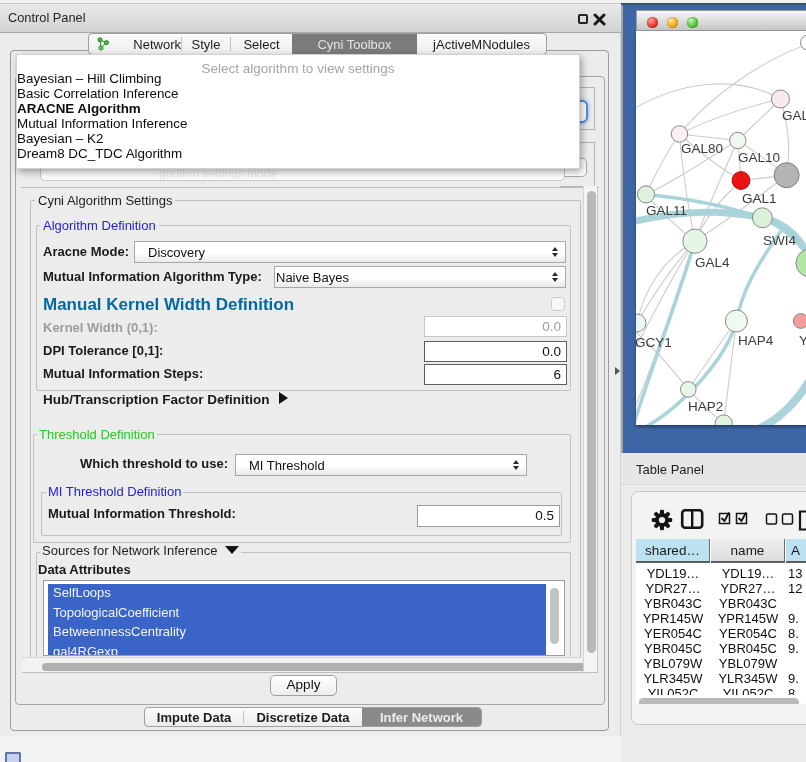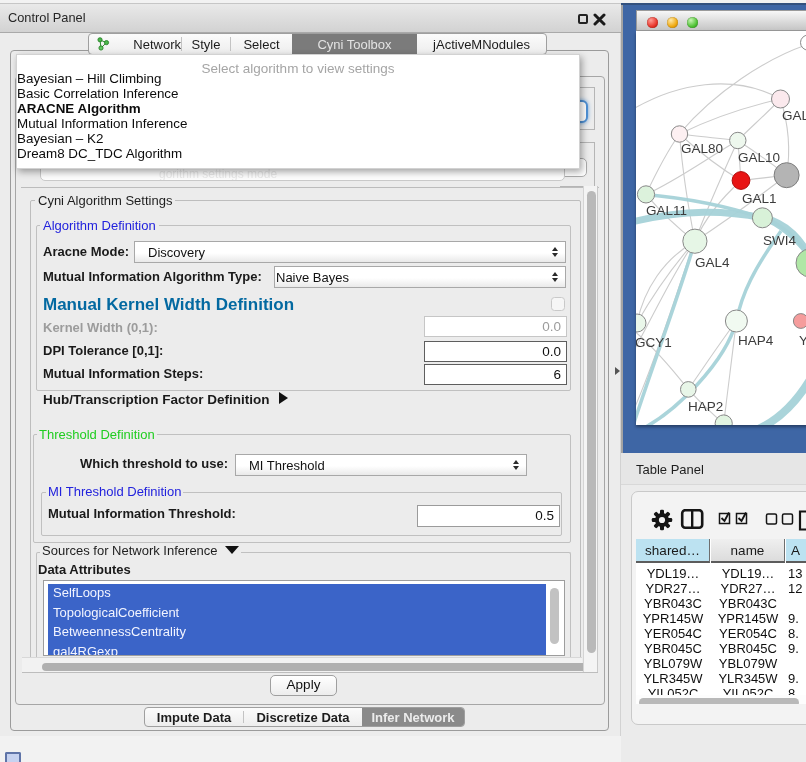--- a/index.html
+++ b/index.html
@@ -139,21 +139,21 @@
   <div class="abs" style="left:583px; top:186px; width:15px; height:486px; background:#f4f4f4; border-left:1px solid #d4d4d4; border-right:1px solid #c9c9c9;">
     <div style="position:absolute; left:3px; top:5px; width:9px; height:462px; background:#b9b9b9; border-radius:5px;"></div>
   </div>
 
   <div class="abs" style="left:270px; top:675px; width:67px; height:21px; border:1px solid #9f9f9f; border-radius:5px; background:linear-gradient(#ffffff,#ededed); font-size:13.5px; color:#111; text-align:center; line-height:17px;">Apply</div>
 
   <div class="abs" id="bottabs" style="left:144px; top:707px; height:20px; border:1px solid #9f9f9f; border-radius:4px; background:linear-gradient(#fbfbfb,#ededed); display:flex; font-size:13px; font-weight:bold; color:#1c1c1c; overflow:hidden;">
     <div style="width:98px; display:flex; align-items:center; justify-content:center;">Impute Data</div>
     <div style="width:1px; background:#c3c3c3; margin:3px 0;"></div>
     <div style="width:118px; display:flex; align-items:center; justify-content:center;">Discretize Data</div>
-    <div style="width:102px; display:flex; align-items:center; justify-content:center; background:#8a8a8a; color:#ececec;">Infer Network</div>
+    <div style="width:119px; display:flex; align-items:center; justify-content:center; background:#8a8a8a; color:#ececec;">Infer Network</div>
   </div>
 
   <div class="abs" id="overlay" style="left:16px; top:54px; width:564px; height:115px; background:#fff; border:1px solid #d2d2d2; box-shadow:2px 3px 7px rgba(0,0,0,0.35);">
     <div style="text-align:center; font-size:13.5px; color:#a5a5a5; padding-top:6px; height:17px;">Select algorithm to view settings</div>
     <div style="font-size:13.4px; color:#0c0c0c; padding-left:0px; line-height:14.9px;">
       Bayesian – Hill Climbing<br>
       Basic Correlation Inference<br>
       <span class="b">ARACNE Algorithm</span><br>
       Mutual Information Inference<br>
       Bayesian – K2<br>

